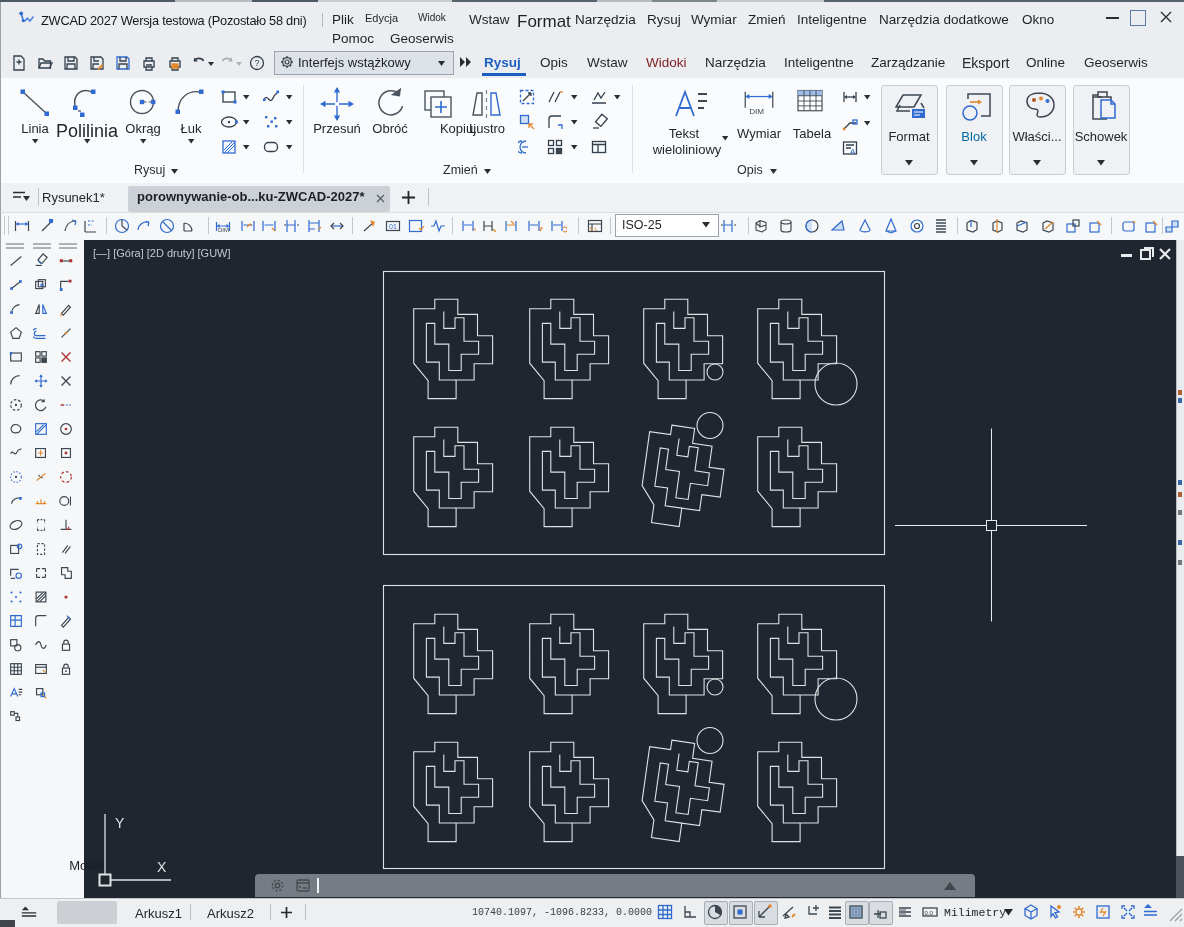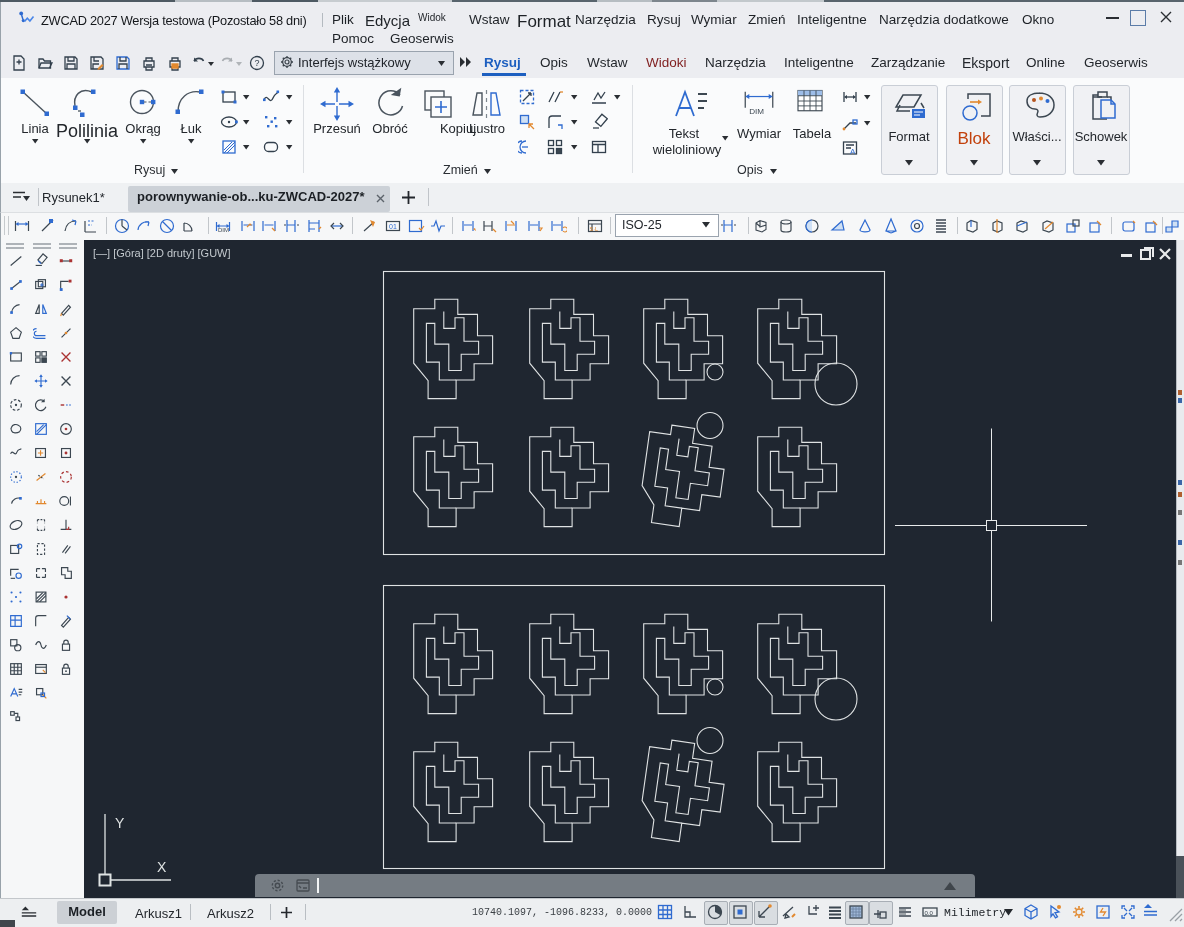--- a/index.html
+++ b/index.html
@@ -13,21 +13,21 @@
 <div class="abs" style="left:0;top:2px;width:1184px;height:46px;background:#ecedf1;border-left:1px solid #98a2aa;"></div>
 <svg class="abs" style="left:18px;top:11px" width="17" height="13" viewBox="0 0 17 13">
 <circle cx="3.2" cy="2.4" r="1.9" fill="#2e6ad0"></circle>
 <path d="M3.6 4 L5 8.6" stroke="#2e6ad0" stroke-width="1.5" fill="none"></path>
 <circle cx="5.3" cy="9.6" r="1.6" fill="#2e6ad0"></circle>
 <path d="M6.5 10.5 l2.8-3.2 2.6 2.8 3.6-4.6" stroke="#4a86e8" stroke-width="1.6" fill="none"></path>
 </svg>
 <div class="txt" style="left:41px;top:13px;font-size:12.8px;letter-spacing:-0.25px;color:#15181c">ZWCAD 2027 Wersja testowa (Pozostało 58 dni)</div>
 <div class="abs" style="left:322px;top:13px;width:1px;height:14px;background:#b4bac0"></div>
 <div class="txt" style="left:332px;top:12px;font-size:13.5px">Plik</div>
-<div class="txt" style="left:365px;top:12px;font-size:15px">Edycja</div>
+<div class="txt" style="left:365px;top:12px;font-size:11px">Edycja</div>
 <div class="txt" style="left:418px;top:12px;font-size:10px">Widok</div>
 <div class="txt" style="left:469px;top:12px;font-size:13.5px">Wstaw</div>
 <div class="txt" style="left:517px;top:12px;font-size:17px">Format</div>
 <div class="txt" style="left:575px;top:12px;font-size:13.5px">Narzędzia</div>
 <div class="txt" style="left:647px;top:12px;font-size:13.5px">Rysuj</div>
 <div class="txt" style="left:691px;top:12px;font-size:13.5px">Wymiar</div>
 <div class="txt" style="left:748px;top:12px;font-size:13.5px">Zmień</div>
 <div class="txt" style="left:797px;top:12px;font-size:13.5px">Inteligentne</div>
 <div class="txt" style="left:879px;top:12px;font-size:13.5px">Narzędzia dodatkowe</div>
 <div class="txt" style="left:1022px;top:12px;font-size:13.5px">Okno</div>
@@ -337,21 +337,21 @@
 <svg class="abs" style="left:905px;top:160px" width="9" height="6">
     <path d="M0 0 h8 l-4 5.5z" fill="#2a2e33"></path>
   </svg>
 <svg class="abs" style="left:893px;top:89px" width="36" height="34" viewBox="0 0 36 34" fill="none">
 <path d="M10 6 h18 l-7 12 h-18 z" stroke="#3c4751" stroke-width="1.5"></path>
 <path d="M7 16 l-3 6 h13 M28 14 l3 5" stroke="#3c4751" stroke-width="1.5"></path>
 <rect x="19" y="20" width="13" height="9" fill="#2f6bd0"></rect>
 <path d="M21 23 h9 M21 26 h6" stroke="#fff" stroke-width="1.2"></path>
 </svg>
 <div class="abs" style="left:946px;top:85px;width:55px;height:88px;background:#f0f1f4;border:1px solid #c9ced6;border-radius:3px"></div>
-<div class="txt" style="left:974px;top:129px;transform:translateX(-50%);font-size:17px;color:#c2410c">Blok</div>
+<div class="txt" style="left:974px;top:129px;transform:translateX(-50%);font-size:13px;color:#0369a1">Blok</div>
 <svg class="abs" style="left:970px;top:160px" width="9" height="6">
     <path d="M0 0 h8 l-4 5.5z" fill="#2a2e33"></path>
   </svg>
 <svg class="abs" style="left:958px;top:89px" width="36" height="34" viewBox="0 0 36 34" fill="none">
 <path d="M10 10 v-5 h22 v22 h-9" stroke="#3c4751" stroke-width="1.5"></path>
 <circle cx="12" cy="24" r="7" stroke="#2f6bd0" stroke-width="1.5"></circle>
 <path d="M12 13 h10" stroke="#e2892f" stroke-width="1.6"></path>
 <path d="M24 13 l-4-2.6 v5.2z" fill="#e2892f"></path>
 </svg>
 <div class="abs" style="left:1009px;top:85px;width:55px;height:88px;background:#f0f1f4;border:1px solid #c9ced6;border-radius:3px"></div>
@@ -883,21 +883,21 @@
 <div class="abs" style="left:317px;top:878px;width:1.5px;height:15px;background:#f2f4f5"></div>
 <svg class="abs" style="left:944px;top:882px" width="12" height="8">
     <path d="M6 0 L12 8 H0z" fill="#3f454b"></path>
   </svg>
 <div class="abs" style="left:0;top:898px;width:1184px;height:29px;background:#edeff1;border-top:1px solid #c3c7cb"></div>
 <svg class="abs" style="left:20px;top:905px" width="18" height="14" viewBox="0 0 20 14">
 <path d="M2 5 l4-4 4 4z" fill="#2a2e33"></path>
     <path d="M2 8 h16 M2 11.5 h16" stroke="#2a2e33" stroke-width="1.6"></path>
   </svg>
 <div class="abs" style="left:57px;top:901px;width:60px;height:23px;background:#ccd0d5;border-radius:2px"></div>
-<div class="txt" style="left:87px;top:904px;transform:translateX(-50%);font-size:13px;font-weight:bold;color:#1b1f24">Model</div>
+<div class="txt" style="left:87px;top:858px;transform:translateX(-50%);font-size:13px;font-weight:normal;color:#1b1f24">Model</div>
 <div class="txt" style="left:135px;top:906px;font-size:13px;color:#23272c">Arkusz1</div>
 <div class="abs" style="left:190px;top:904px;width:1px;height:16px;background:#b9bec3"></div>
 <div class="txt" style="left:207px;top:906px;font-size:13px;color:#23272c">Arkusz2</div>
 <div class="abs" style="left:270px;top:904px;width:1px;height:16px;background:#b9bec3"></div>
 <svg class="abs" style="left:279px;top:905px" width="15" height="15" viewBox="0 0 15 15">
 <path d="M7.5 2 v11 M2 7.5 h11" stroke="#23272c" stroke-width="1.7"></path>
   </svg>
 <div class="abs" style="left:305px;top:904px;width:1px;height:16px;background:#b9bec3"></div>
 <div class="txt" style="left:652px;top:907px;transform:translateX(-100%);font-family:'Liberation Mono',monospace;font-size:10px;color:#3c4146">10740.1097, -1096.8233, 0.0000</div>
 <svg class="abs" style="left:656px;top:903px" width="18" height="18" viewBox="0 0 18 18" fill="none" stroke-width="1.3">

